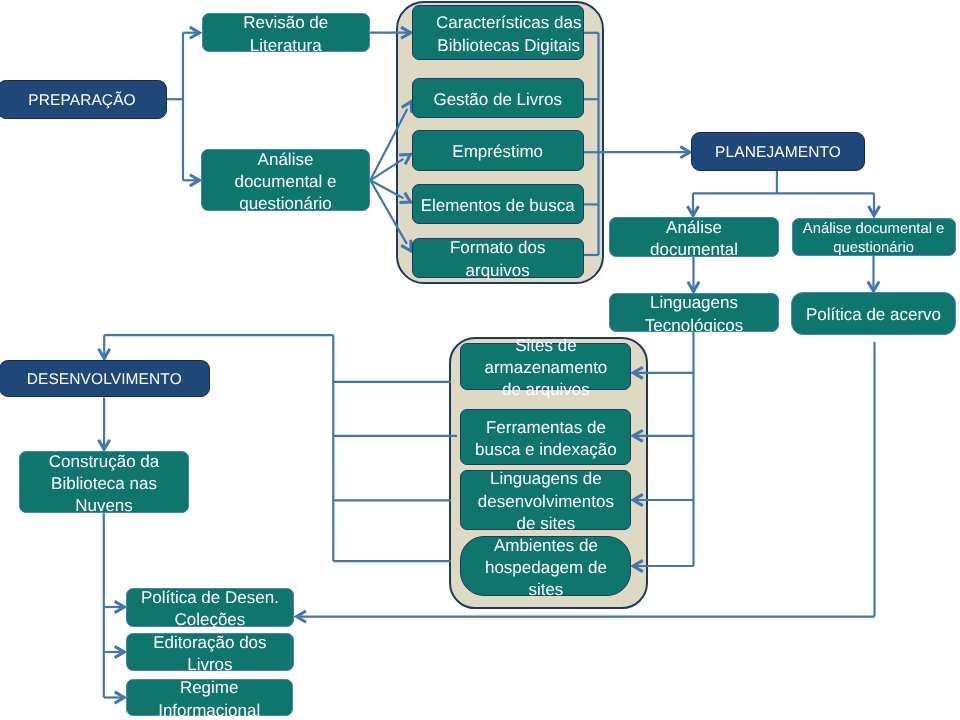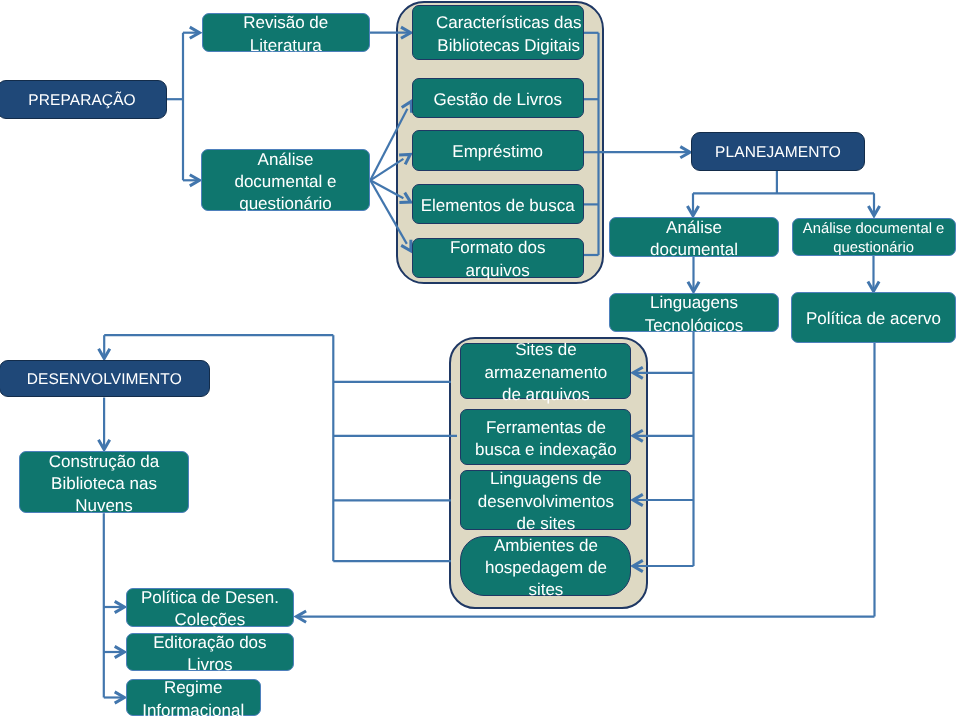--- a/index.html
+++ b/index.html
@@ -127,44 +127,44 @@
 documental</span>
     </div>
 <div class="node blue small" style="left:791.6px;top:217.8px;width:164px;height:38.5px;">
       <span class="lbl">Análise documental e
 questionário</span>
     </div>
 <div class="node blue" style="left:609px;top:293px;width:170px;height:39px;">
       <span class="lbl">Linguagens
 Tecnológicos</span>
     </div>
-<div class="node blue" style="left:791px;top:292px;width:165px;height:51px;">
+<div class="node blue" style="left:791px;top:292px;width:165px;height:43px;border-radius:12px;">
       <span class="lbl">Política de acervo</span>
     </div>
 <div class="node dark caps" style="left:-1px;top:359.7px;width:210.5px;height:37px;">
       <span class="lbl">DESENVOLVIMENTO</span>
     </div>
 <div class="node blue" style="left:19px;top:451px;width:170px;height:62px;">
       <span class="lbl">Construção da
 Biblioteca nas
 Nuvens</span>
     </div>
 <div class="node blue" style="left:125.7px;top:587.8px;width:168.4px;height:39px;">
       <span class="lbl">Política de Desen.
 Coleções</span>
     </div>
 <div class="node blue" style="left:125.7px;top:633.4px;width:168.4px;height:38.1px;">
       <span class="lbl">Editoração dos
 Livros</span>
     </div>
-<div class="node blue" style="left:125.7px;top:679.1px;width:135px;height:37.2px;">
+<div class="node blue" style="left:125.7px;top:679.1px;width:167px;height:37.2px;">
       <span class="lbl">Regime
 Informacional</span>
     </div>
-<div class="node blue ingrp" style="left:460.4px;top:342.8px;width:171px;height:56px;">
+<div class="node blue ingrp" style="left:460.4px;top:342.8px;width:171px;height:47px;">
       <span class="lbl">Sites de
 armazenamento
 de arquivos</span>
     </div>
 <div class="node blue ingrp" style="left:460.4px;top:409.0px;width:171px;height:56.0px;">
       <span class="lbl">Ferramentas de
 busca e indexação</span>
     </div>
 <div class="node blue ingrp" style="left:460.4px;top:469.7px;width:171px;height:60.3px;justify-content:flex-end;">
       <span class="lbl">Linguagens de

